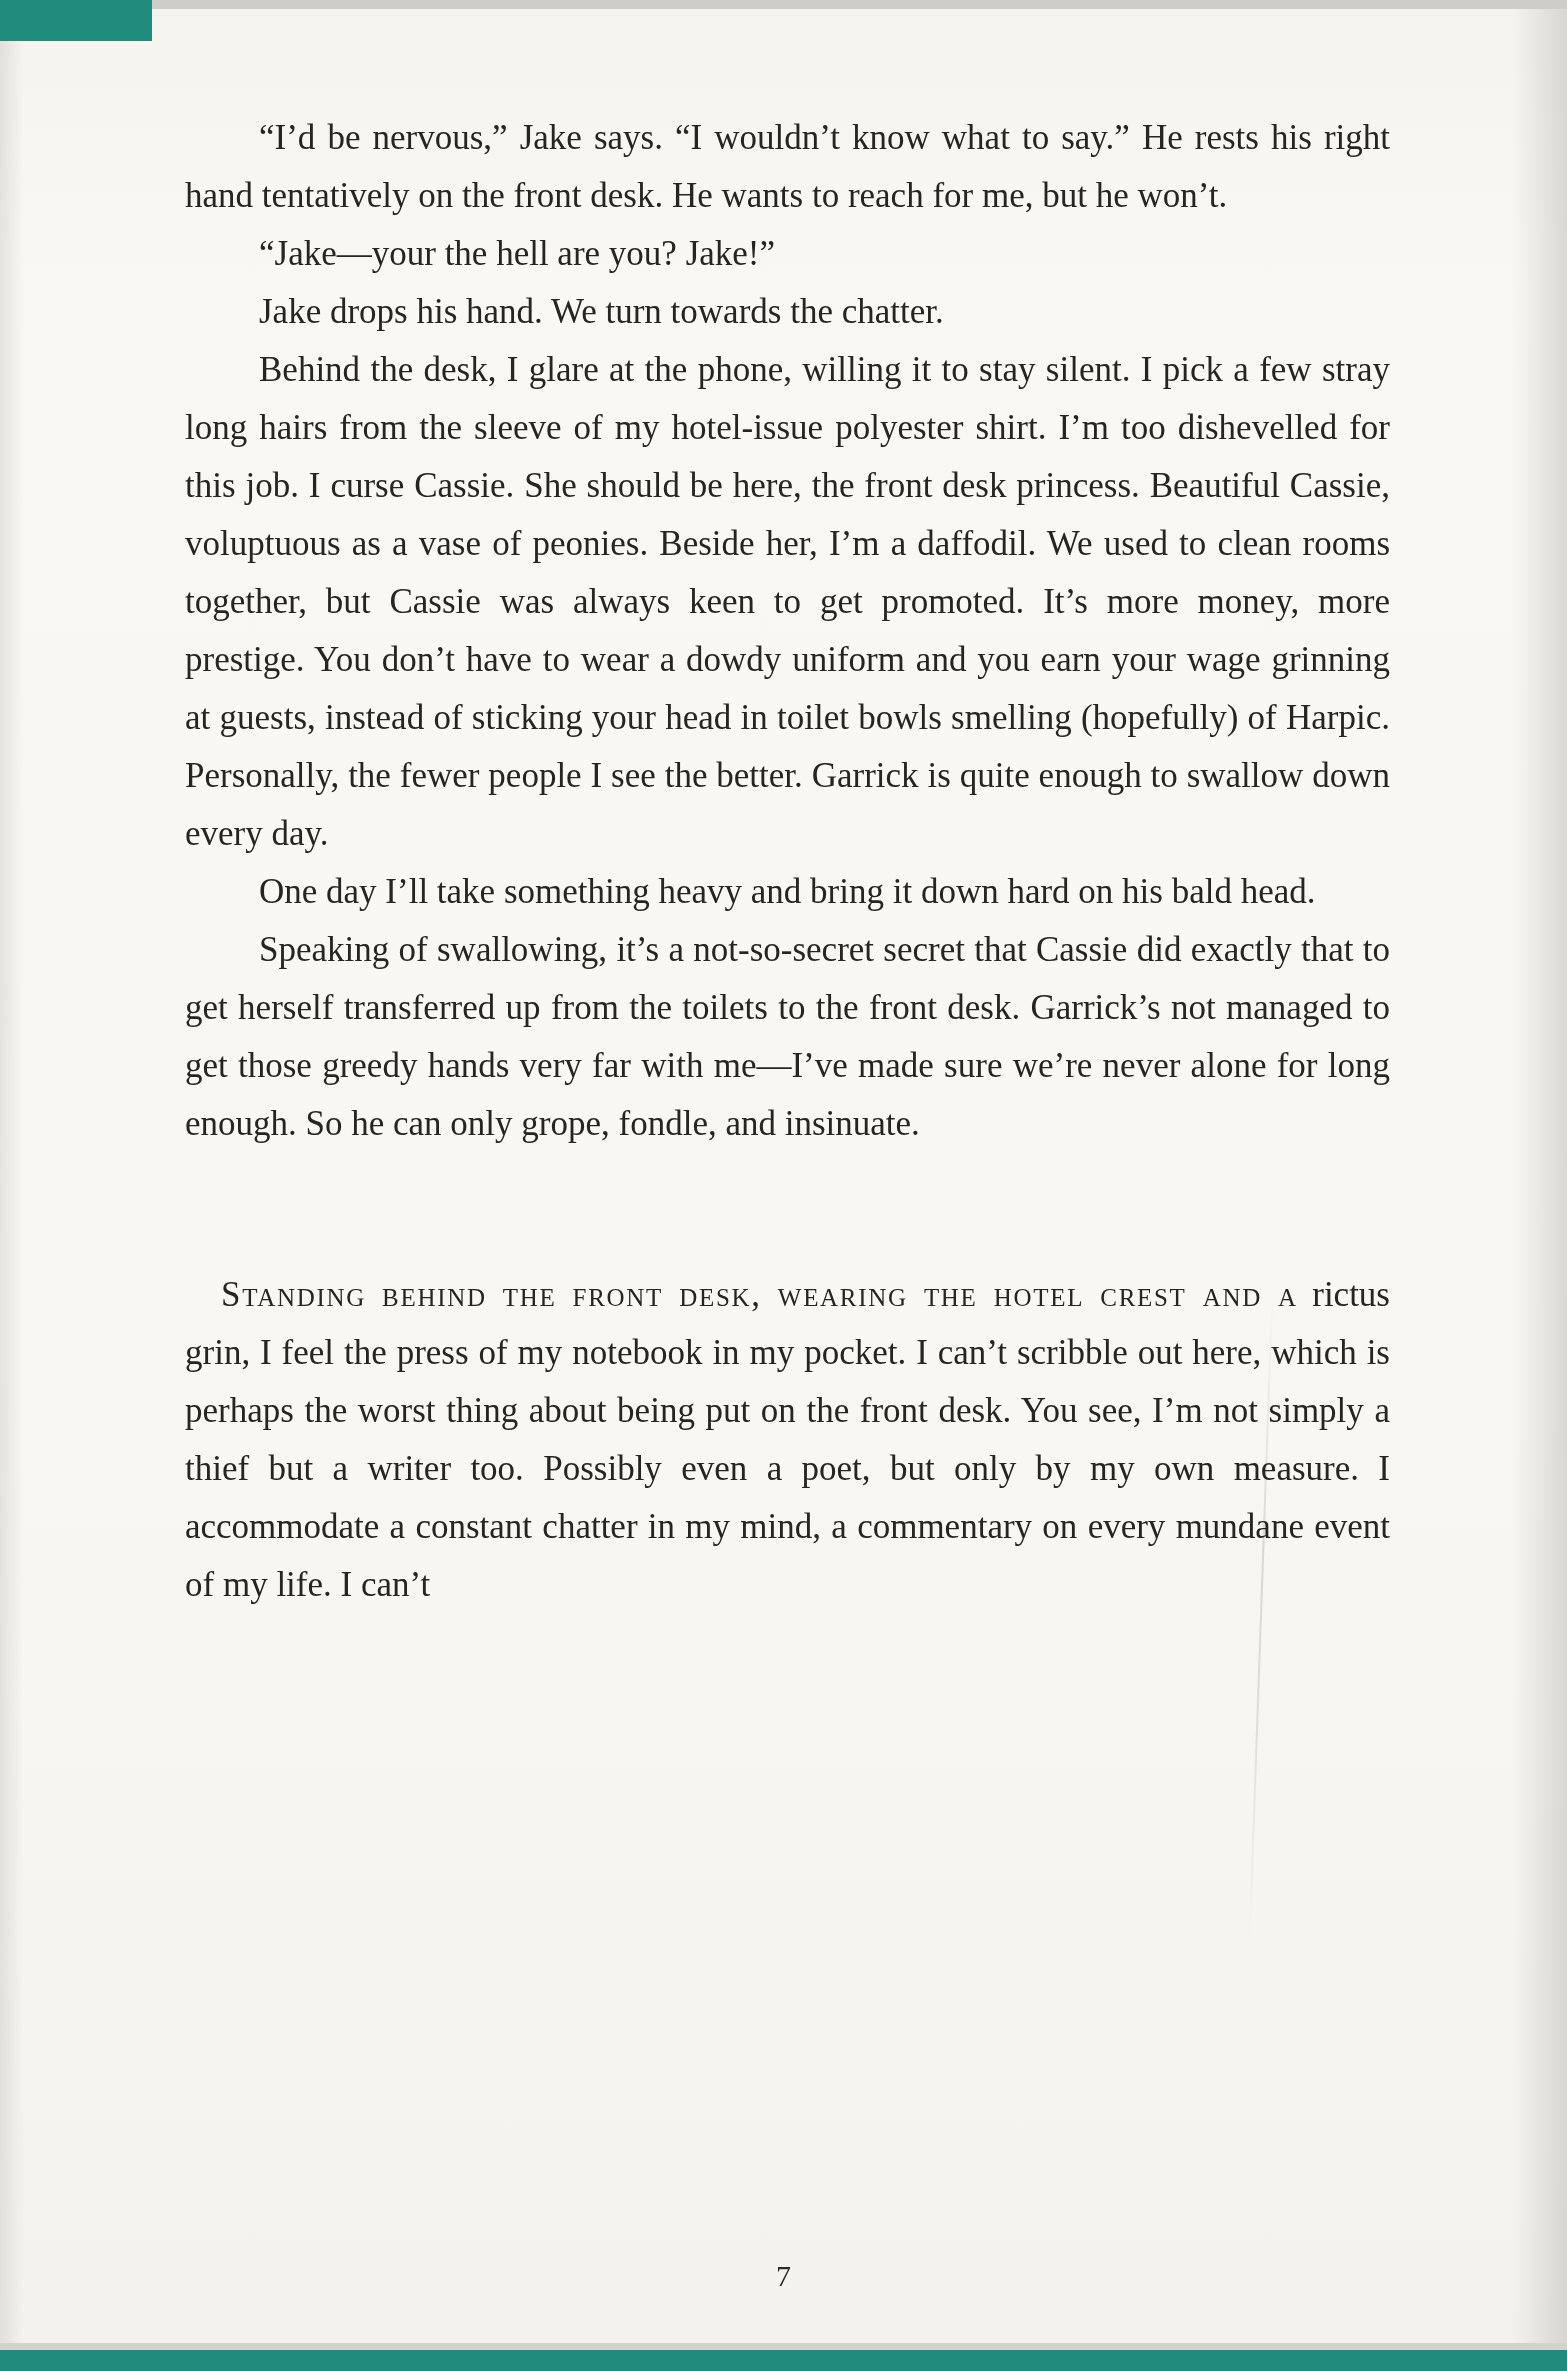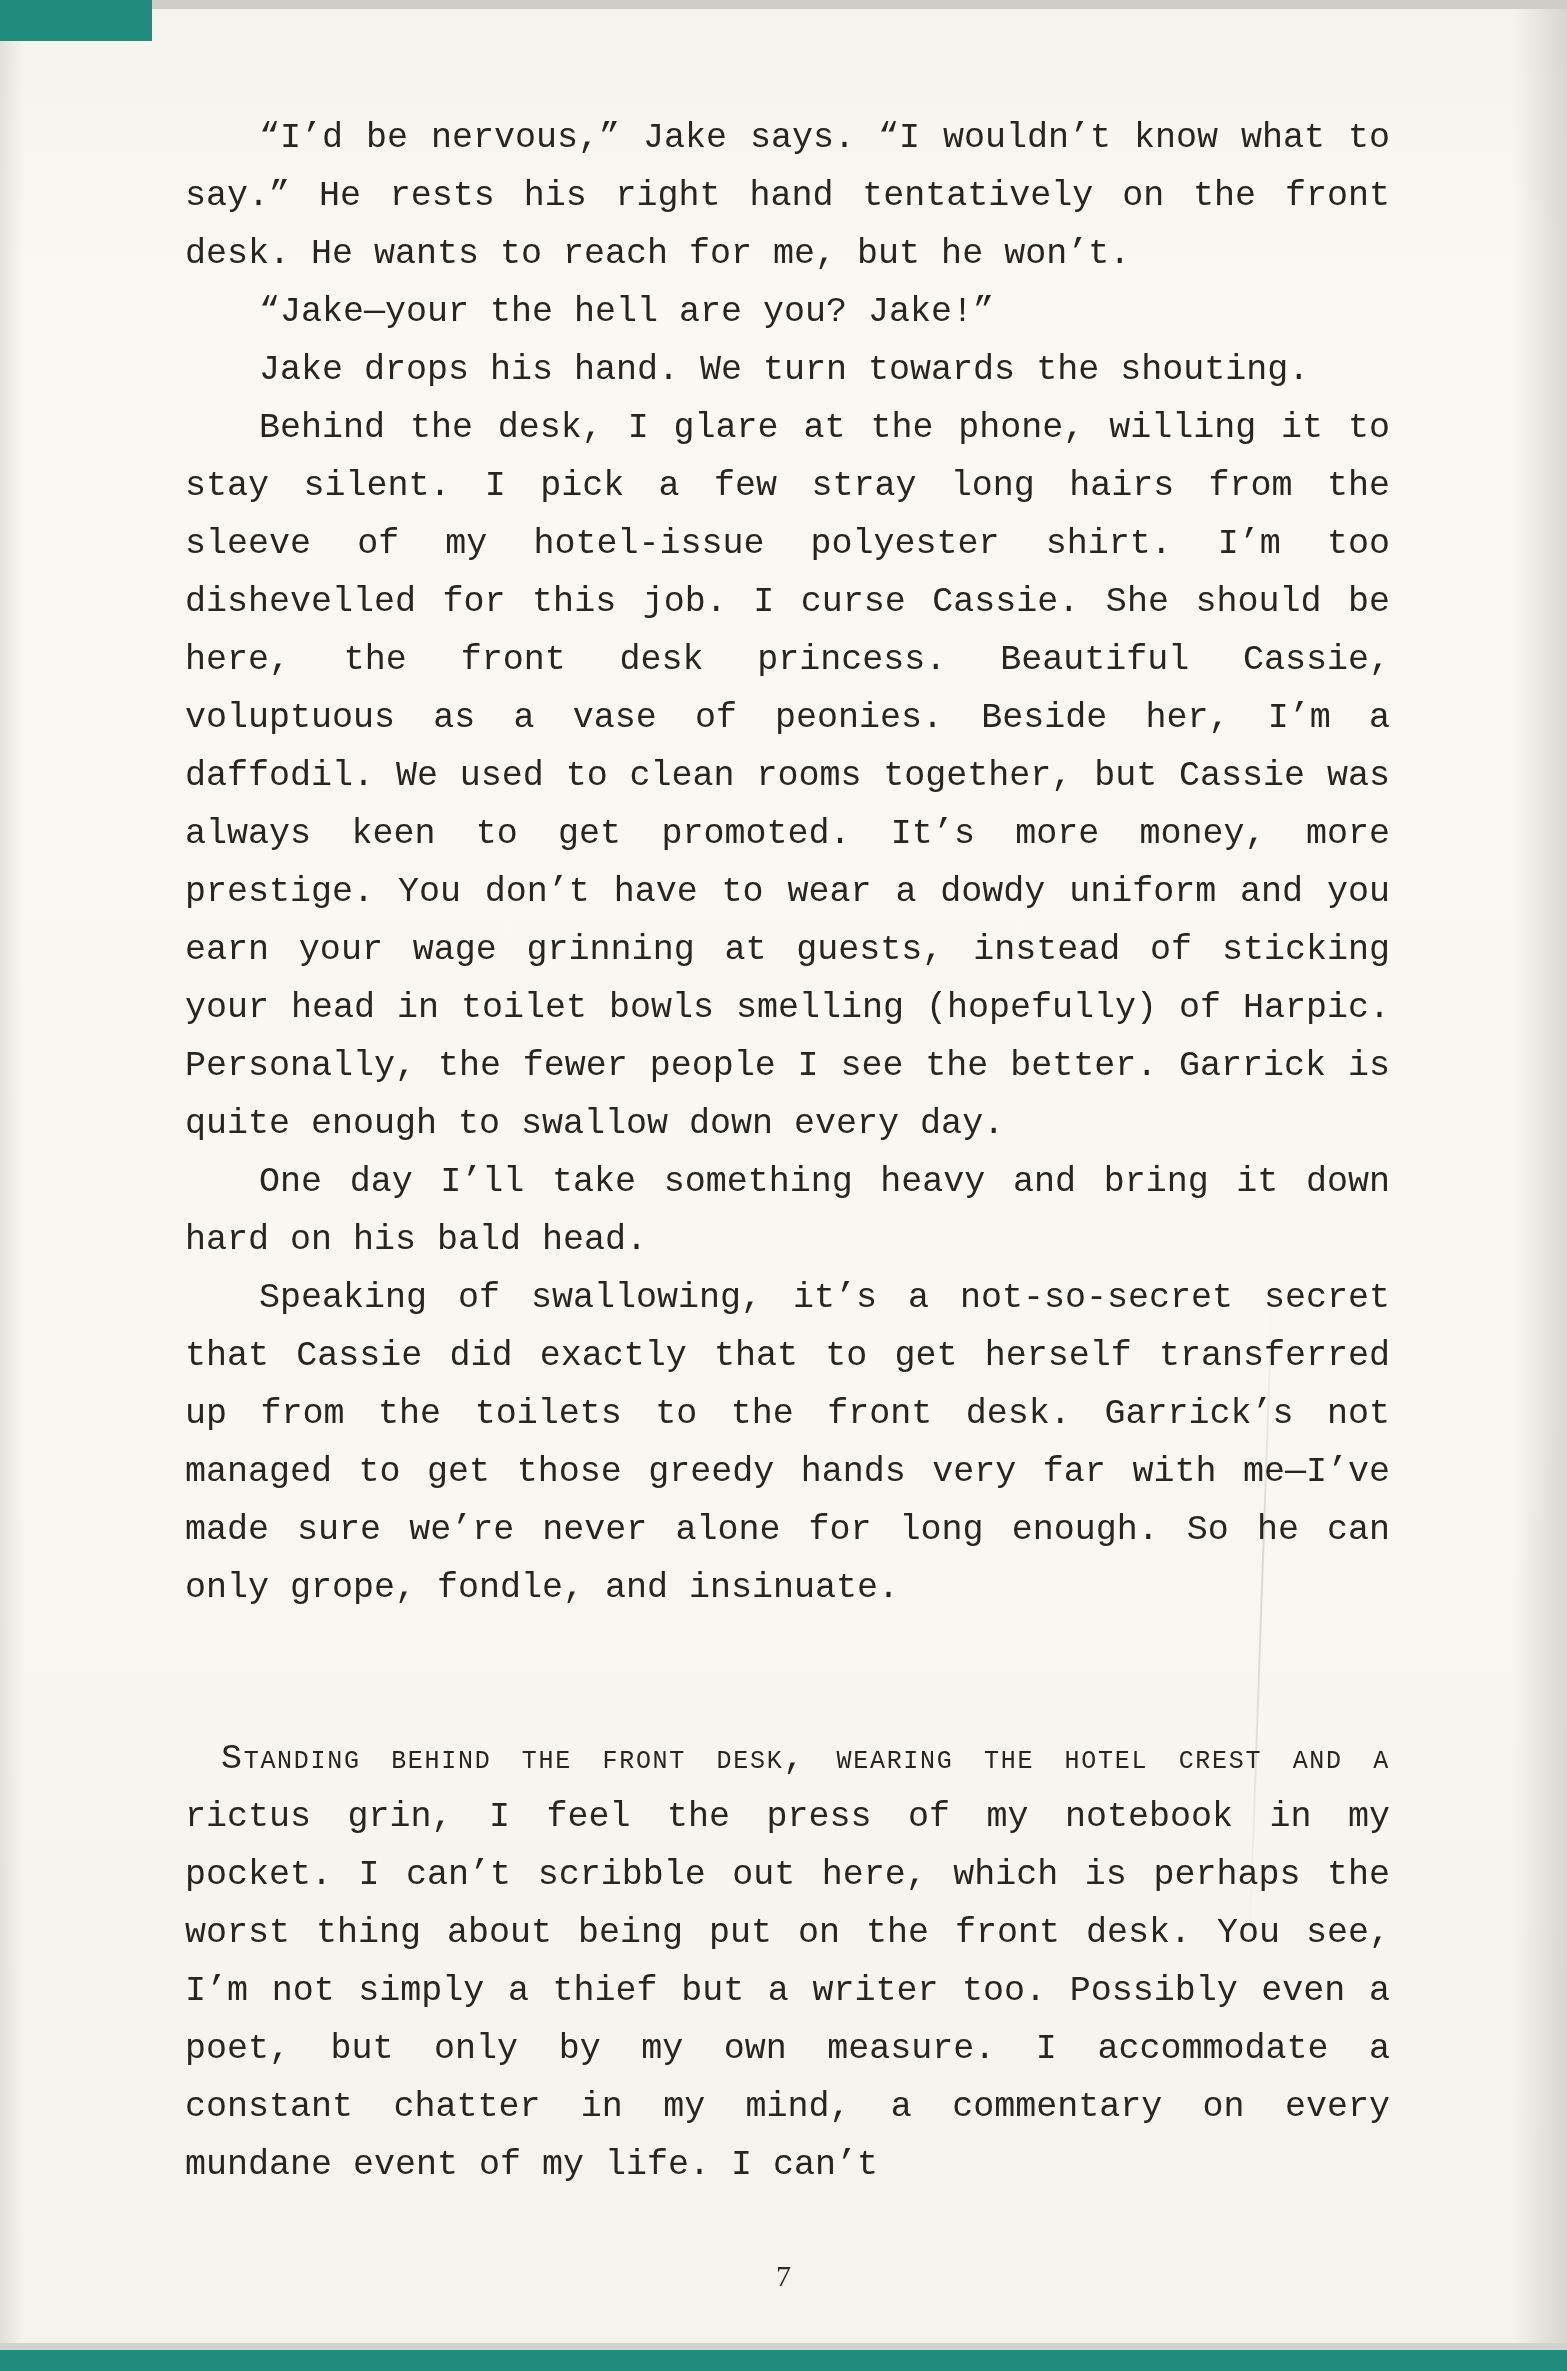--- a/index.html
+++ b/index.html
@@ -57,21 +57,20 @@
 
   .text-block {
     position: absolute;
     left: 185px;
     top: 109px;
     width: 1205px;
     color: #262522;
     font-size: 35px;
     line-height: 58px;
     text-align: justify;
-    font-family: Liberation Mono, monospace;
   }
   .para {
     margin: 0;
     text-indent: 74px;
   }
   .para.section-open {
     margin-top: 113px;
     text-indent: 0;
   }
   .smallcaps {
@@ -94,21 +93,21 @@
 
 <div class="scan-page">
 
   <div class="edge-top-gray"></div>
   <div class="edge-top-teal" style="background: rgb(31, 140, 126);"></div>
   <div class="crease"></div>
 
   <div class="text-block">
     <p class="para">“I’d be nervous,” Jake says. “I wouldn’t know what to say.” He rests his right hand tentatively on the front desk. He wants to reach for me, but he won’t.</p>
     <p class="para">“Jake—your the hell are you? Jake!”</p>
-    <p class="para">Jake drops his hand. We turn towards the shouting.</p>
+    <p class="para">Jake drops his hand. We turn towards the chatter.</p>
     <p class="para">Behind the desk, I glare at the phone, willing it to stay silent. I pick a few stray long hairs from the sleeve of my hotel-issue polyester shirt. I’m too dishevelled for this job. I curse Cassie. She should be here, the front desk princess. Beautiful Cassie, voluptuous as a vase of peonies. Beside her, I’m a daffodil. We used to clean rooms together, but Cassie was always keen to get promoted. It’s more money, more prestige. You don’t have to wear a dowdy uniform and you earn your wage grinning at guests, instead of sticking your head in toilet bowls smelling (hopefully) of Harpic. Personally, the fewer people I see the better. Garrick is quite enough to swallow down every day.</p>
     <p class="para">One day I’ll take something heavy and bring it down hard on his bald head.</p>
     <p class="para">Speaking of swallowing, it’s a not-so-secret secret that Cassie did exactly that to get herself transferred up from the toilets to the front desk. Garrick’s not managed to get those greedy hands very far with me—I’ve made sure we’re never alone for long enough. So he can only grope, fondle, and insinuate.</p>
     <p class="para section-open"><span class="smallcaps">Standing behind the front desk, wearing the hotel crest and a</span><span> rictus grin, I feel the press of my notebook in my pocket. I can’t scribble out here, which is perhaps the worst thing about being put on the front desk. You see, I’m not simply a thief but a writer too. Possibly even a poet, but only by my own measure. I accommodate a constant chatter in my mind, a commentary on every mundane event of my life. I can’t</span></p>
   </div>
 
   <div class="page-number">7</div>
 
   <div class="edge-bottom-gray"></div>
   <div class="edge-bottom-teal" style="background: rgb(31, 140, 126);"></div>

